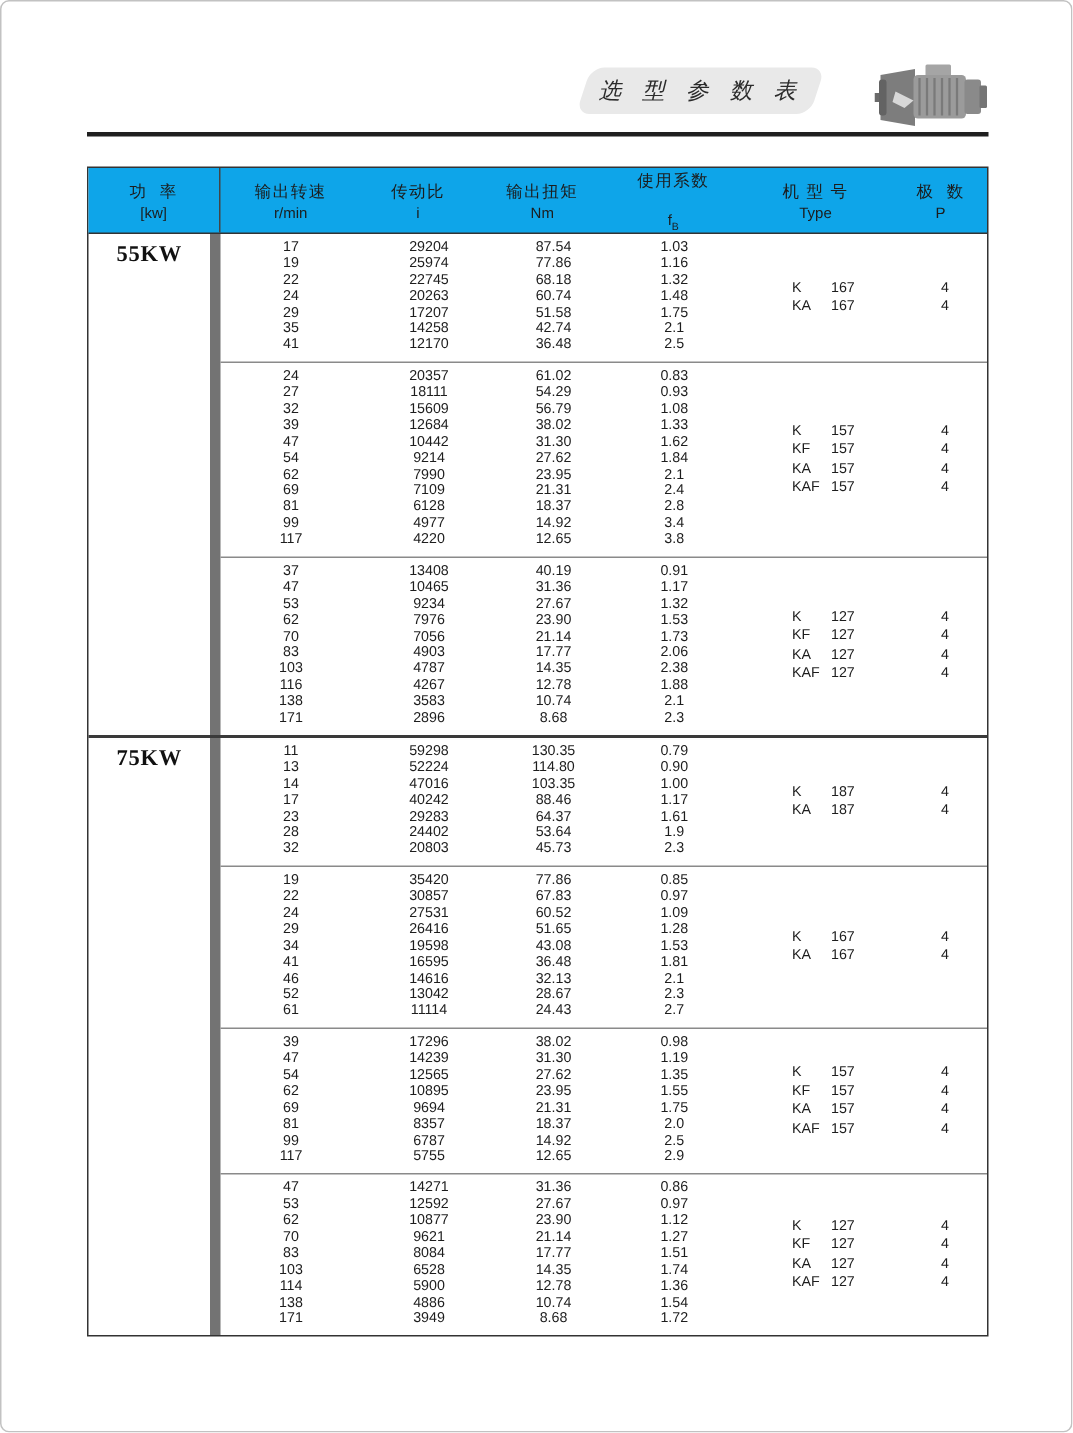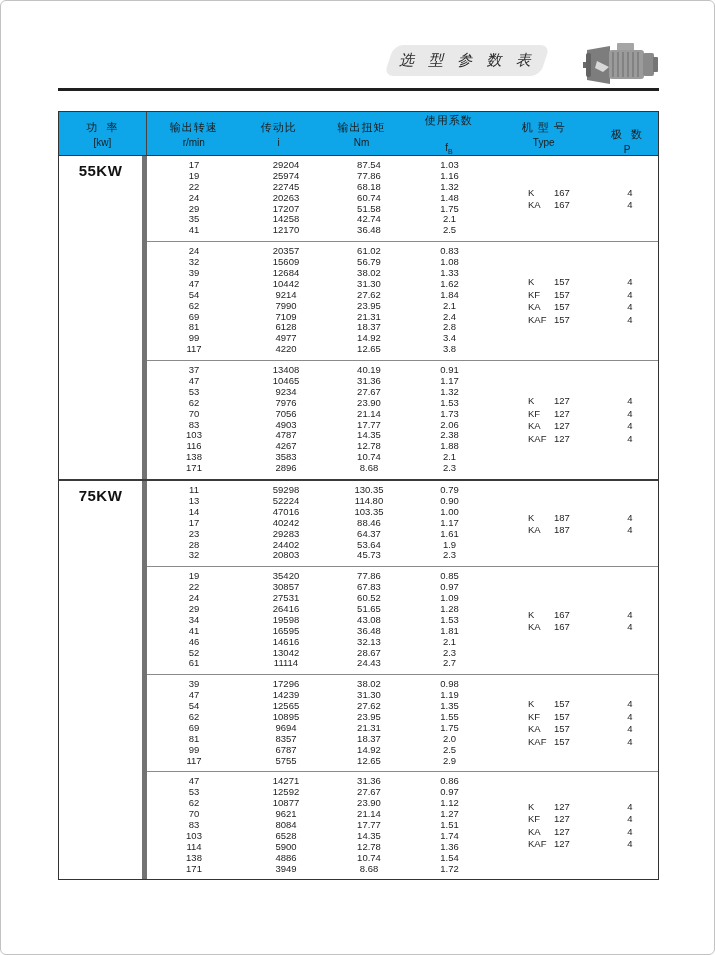--- a/index.html
+++ b/index.html
@@ -31,25 +31,25 @@
     display:flex; background:#0ea5e9; height:44px; border-bottom:1.5px solid #333;
   }
   .th {
     display:flex; flex-direction:column; align-items:center; justify-content:center;
   }
   .th .zh { font-size:11px; white-space:pre; letter-spacing:1px; color:#1c1c1c; }
   .th .sub { font-size:10px; margin-top:2px; color:#1c1c1c; }
   .th .sub sub { font-size:7px; }
   .th-0 { width:88px; border-right:1px solid #444; }
   .th-1 { width:94px; } .th-2 { width:90px; } .th-3 { width:76px; }
-  .th-4 { width:85px;gap:12px; } .th-5 { width:105px; } .th-6 { width:62px;justify-content:flex-end; }
+  .th-4 { width:85px;gap:12px; } .th-5 { width:105px; } .th-6 { width:62px; }
 
   .section { display:flex; }
   .section + .section { border-top:2px solid #3a3a3a; }
-  .power-cell { width:88px; border-right:5px solid #737373; }
+  .power-cell { width:88px; border-right:7px solid #737373;font-family:Liberation Serif, serif; }
   .power-label {
     display:block; text-align:center; margin-top:6px;
     font-weight:bold; font-size:15px; letter-spacing:0.5px; color:#111;
   }
   .blocks { flex:1; display:flex; flex-direction:column; }
   .block { position:relative; padding:4px 0 5px 0; }
   .block + .block { border-top:1.5px solid #8a8a8a; }
 
   .row { display:flex; height:10.9px; line-height:10.9px; font-size:9.5px; color:#1d1d1d; }
   .c { display:block; text-align:center; }
@@ -192,20 +192,26 @@
   </div>
             <div class="block">
     <div class="rows">
                 <div class="row">
     <span class="c rpm">24</span>
     <span class="c nm">20357</span>
     <span class="c ratio">61.02</span>
     <span class="c fb">0.83</span>
   </div>
                 <div class="row">
+    <span class="c rpm">27</span>
+    <span class="c nm">18111</span>
+    <span class="c ratio">54.29</span>
+    <span class="c fb">0.93</span>
+  </div>
+                <div class="row">
     <span class="c rpm">32</span>
     <span class="c nm">15609</span>
     <span class="c ratio">56.79</span>
     <span class="c fb">1.08</span>
   </div>
                 <div class="row">
     <span class="c rpm">39</span>
     <span class="c nm">12684</span>
     <span class="c ratio">38.02</span>
     <span class="c fb">1.33</span>

